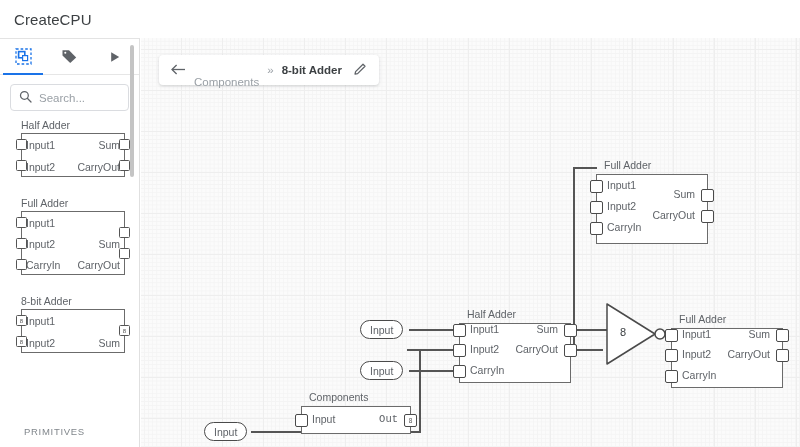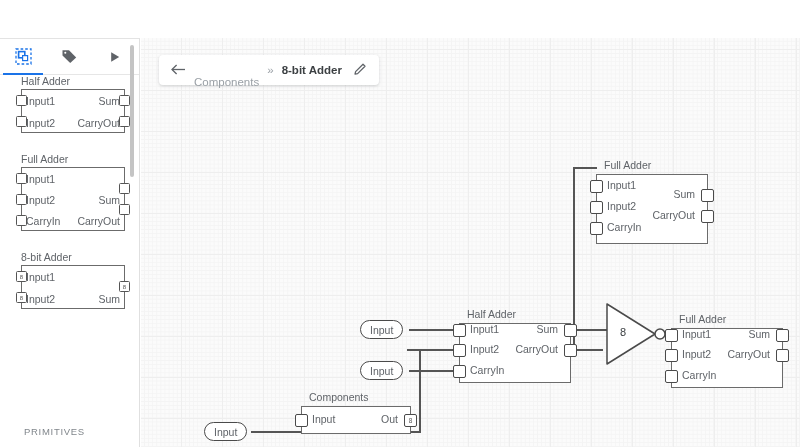--- a/index.html
+++ b/index.html
@@ -158,20 +158,23 @@
   .tri { position: absolute; }
   .tri-num {
     position: absolute; font-size: 11px; color: #3c4043;
   }
 </style>
 </head>
 <body>
 
 <div id="app">
 
+  <div class="titlebar">
+    <div class="app-title">CreateCPU</div>
+  </div>
 
   <div class="sidebar">
 
     <div class="tabs">
       <div class="tab">
         <span>
           <svg class="icon-components" width="17" height="17" viewBox="0 0 17 17">
             <rect x="1" y="1" width="15" height="15" fill="none" stroke="#1a73e8" stroke-width="1.3" stroke-dasharray="2.6 2"></rect>
             <rect x="3.6" y="3.6" width="6.2" height="6.2" fill="none" stroke="#1a73e8" stroke-width="1.6"></rect>
             <rect x="7" y="7" width="6.2" height="6.2" fill="#1a73e8"></rect>
@@ -190,20 +193,31 @@
       </div>
       <div class="tab">
         <span>
           <svg class="icon-play" width="14" height="14" viewBox="0 0 14 14">
             <path d="M3.2 2.2 L11.2 7 L3.2 11.8 Z" fill="#5f6368"></path>
           </svg>
         </span>
       </div>
     </div>
 
+    <div class="searchwrap">
+      <div class="searchbox">
+        <span>
+          <svg width="13" height="13" viewBox="0 0 13 13">
+            <circle cx="5.4" cy="5.4" r="3.9" fill="none" stroke="#5f6368" stroke-width="1.25"></circle>
+            <line x1="8.3" y1="8.3" x2="12" y2="12" stroke="#5f6368" stroke-width="1.25" stroke-linecap="round"></line>
+          </svg>
+        </span>
+        <input class="search-input" type="text" placeholder="Search..." style="">
+      </div>
+    </div>
 
 
     <div class="lib-list">
 
       <div class="lib-item" style="height:62px;">
         <div class="lib-title">Half Adder</div>
         <div class="cbox" style="width:104px;height:44px;margin-left:9px;">
           <div class="pin left" style="top:5px;"></div>
           <div class="pin left" style="top:26px;"></div>
           <div class="pin right" style="top:5px;"></div>
@@ -361,21 +375,21 @@
         <div class="nlbl r" style="top:19px;">CarryOut</div>
       </div>
     </div>
 
     <div class="node" style="left:160px;top:368px;">
       <div class="node-title">Components</div>
       <div class="nbox" style="width:110px;height:28px;">
         <div class="npin l" style="top:7px;"></div>
         <div class="nlbl l" style="top:6px;">Input</div>
         <div class="npin r" style="top:7px;">8</div>
-        <div class="nlbl r" style="top:6px;">Out</div>
+        <div class="nlbl r" style="top:6px;font-family:Liberation Mono, monospace;">Out</div>
       </div>
     </div>
 
     <div class="inpin" style="left:219px;top:282px;">
       <span>Input</span>
     </div>
     <div class="inpin" style="left:219px;top:323px;">
       <span>Input</span>
     </div>
     <div class="inpin" style="left:63px;top:384px;">

